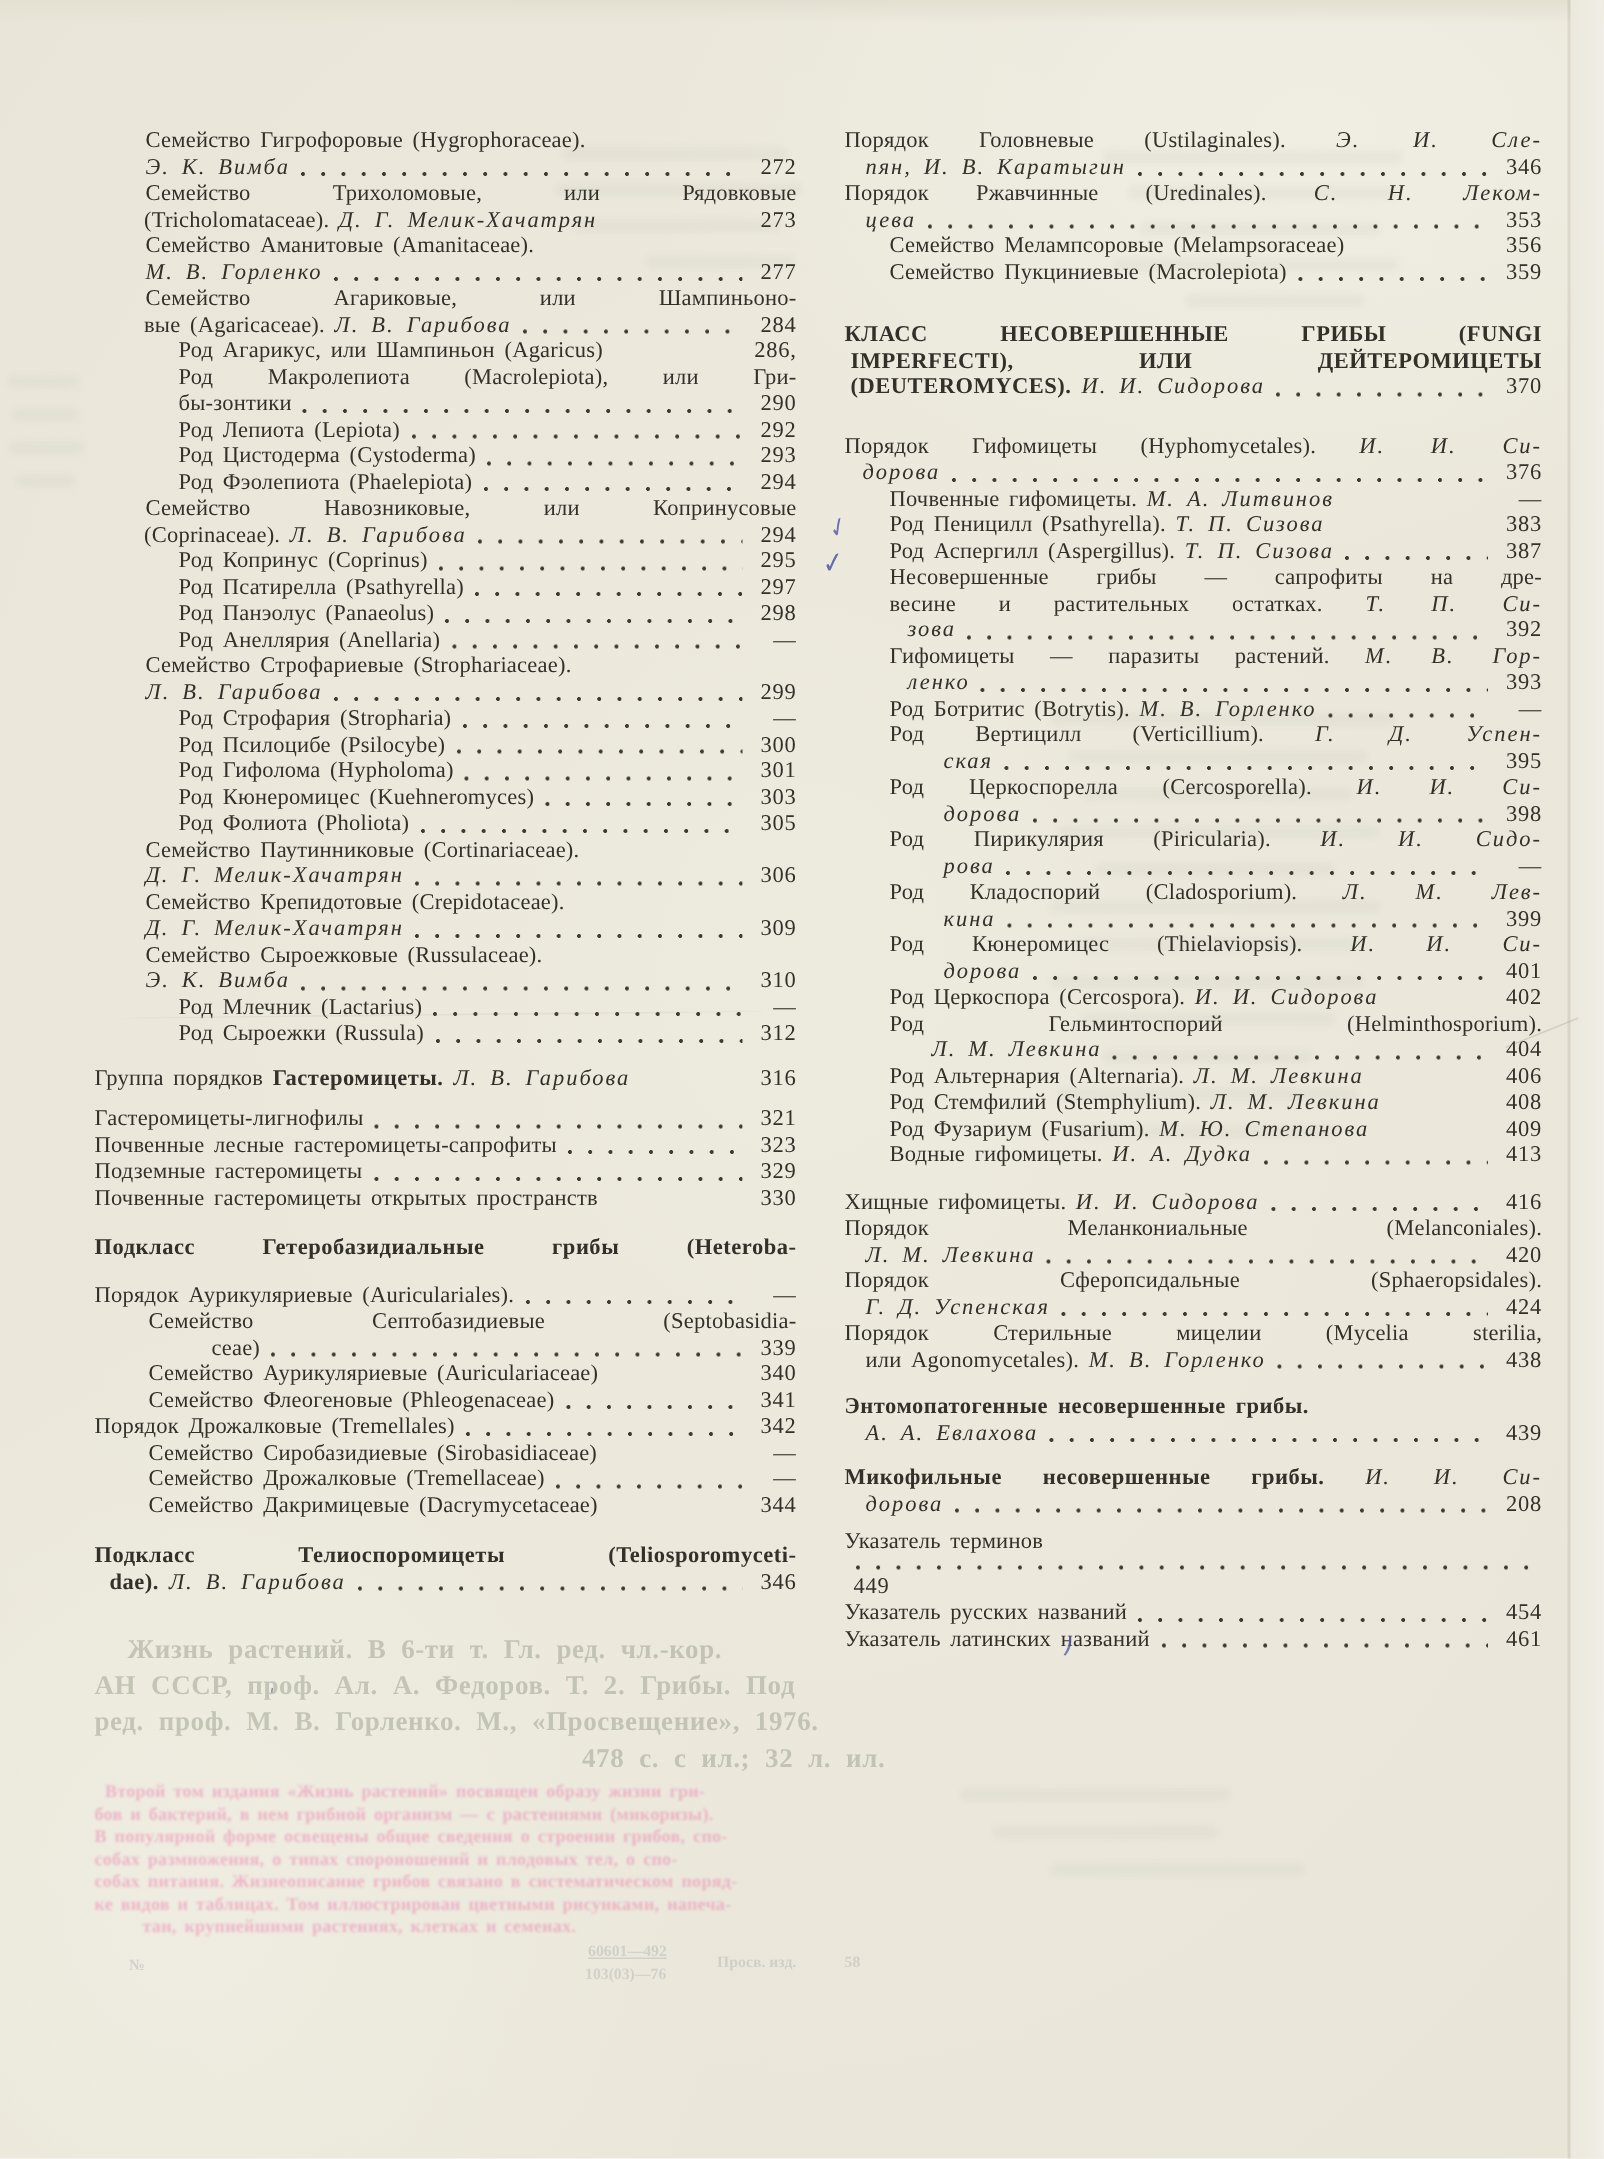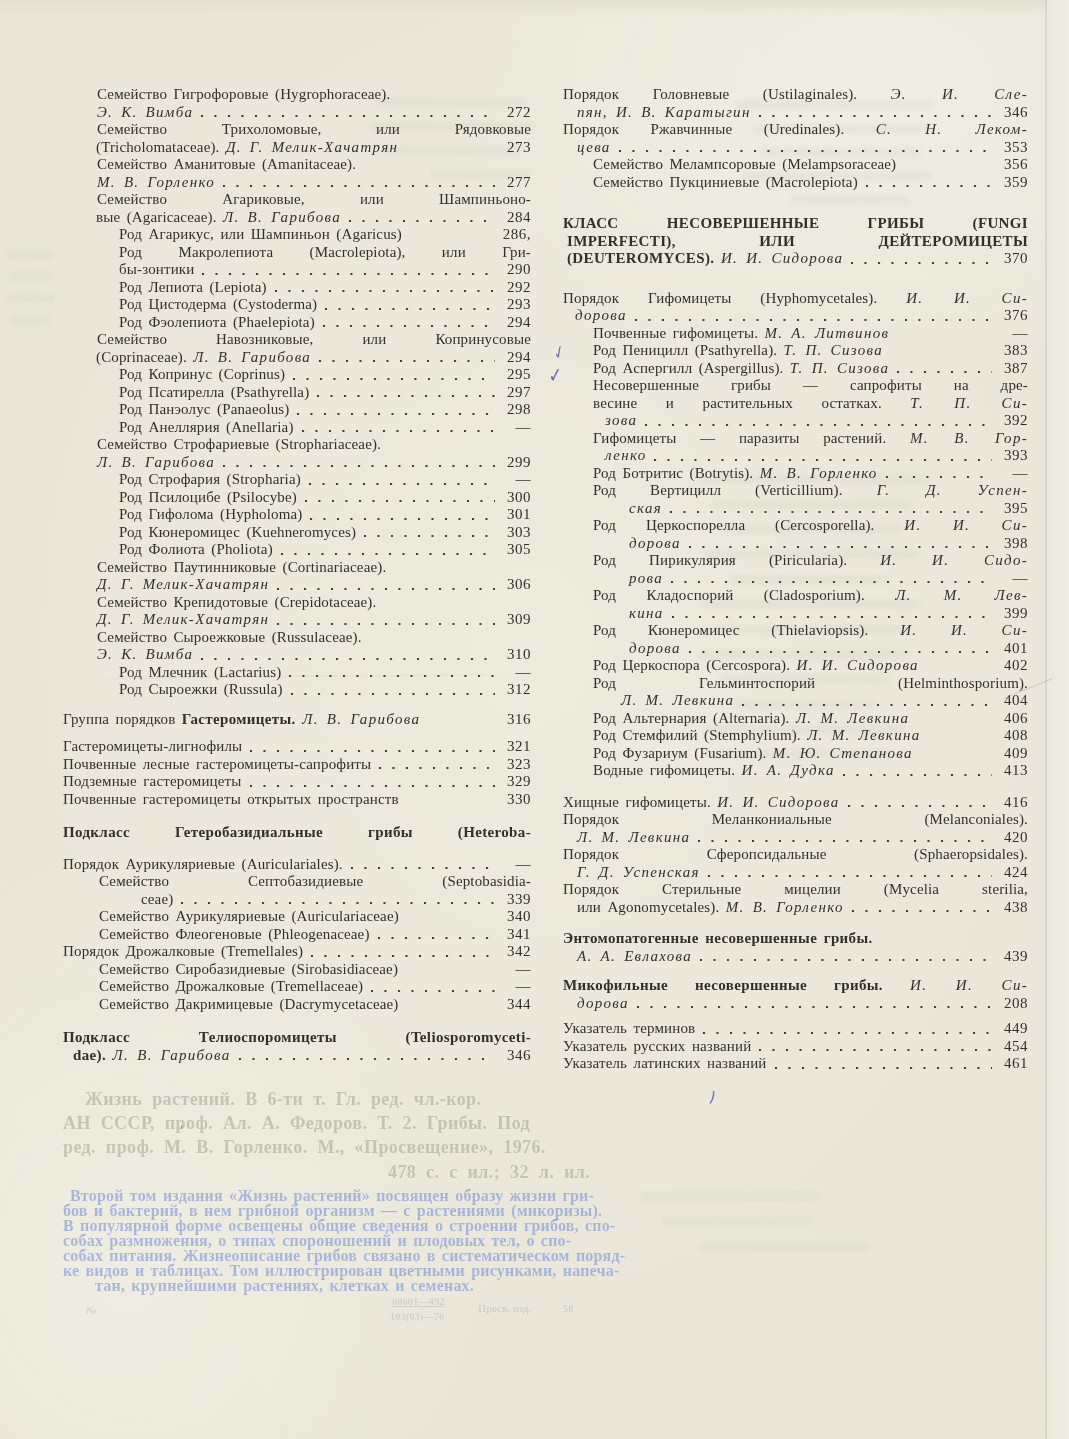--- a/index.html
+++ b/index.html
@@ -24,21 +24,21 @@
   .lead{flex:1 1 12px;min-width:8px;position:relative;align-self:stretch;}
   .lead:not(.nodots)::after{
     content:"";position:absolute;left:7px;right:6px;bottom:3px;height:4px;
     background-image:radial-gradient(circle at 2px 2px,#3e3a32 1.1px,rgba(0,0,0,0) 1.5px);
     background-size:13.5px 4px;background-repeat:repeat-x;
   }
   .pg{white-space:nowrap;text-align:right;min-width:30px;letter-spacing:.5px;}
   
   .gcite{position:absolute;font-weight:700;font-size:18px;line-height:1;color:#9aa08c;
          opacity:.5;filter:blur(.4px);letter-spacing:.4px;word-spacing:5px;white-space:nowrap;}
-  .gpar{position:absolute;font-weight:700;font-size:16px;line-height:1;color:#1d4ed8;
+  .gpar{position:absolute;font-weight:700;font-size:12px;line-height:1;color:#ec4899;
         opacity:.33;filter:blur(.55px);letter-spacing:.2px;word-spacing:2px;white-space:nowrap;}
   .gcol{position:absolute;font-weight:700;font-size:10.5px;line-height:1;color:#98a0a4;
         opacity:.32;filter:blur(.4px);white-space:nowrap;}
   .u{text-decoration:underline;}
   .smudge{position:absolute;height:9px;border-radius:4px;background:#87907b;opacity:.065;filter:blur(2.3px);}
   
   .pen{position:absolute;color:#5a60a8;font-family:"DejaVu Sans",sans-serif;font-weight:700;}
   #check1{left:551px;top:341px;font-size:19px;transform:rotate(-20deg) scaleX(.75);opacity:.85;}
   #check2{left:547px;top:363px;font-size:20px;transform:rotate(-6deg) scaleX(.85);opacity:.9;}
   #tick1{left:709px;top:1088px;font-size:15px;transform:rotate(16deg) scaleX(.65);opacity:.8;}
@@ -524,21 +524,21 @@
         <span class="pg">439</span>
       </div>
       <div class="trow" style="margin-top: 12px;">
         <span class="txt jst" style="padding-left: 0px;"><span class="b">Микофильные несовершенные грибы. </span><span class="i">И. И. Си-</span></span>
       </div>
       <div class="trow">
         <span class="txt" style="padding-left: 14px;"><span class="i">дорова</span></span>
         <span class="lead"></span>
         <span class="pg">208</span>
       </div>
-      <div class="trow" style="margin-top: 8px;">
+      <div class="trow" style="margin-top: 8px; flex-direction: column;">
         <span class="txt" style="padding-left: 0px;"><span class="r">Указатель терминов</span></span>
         <span class="lead"></span>
         <span class="pg">449</span>
       </div>
       <div class="trow">
         <span class="txt" style="padding-left: 0px;"><span class="r">Указатель русских названий</span></span>
         <span class="lead"></span>
         <span class="pg">454</span>
       </div>
       <div class="trow">

